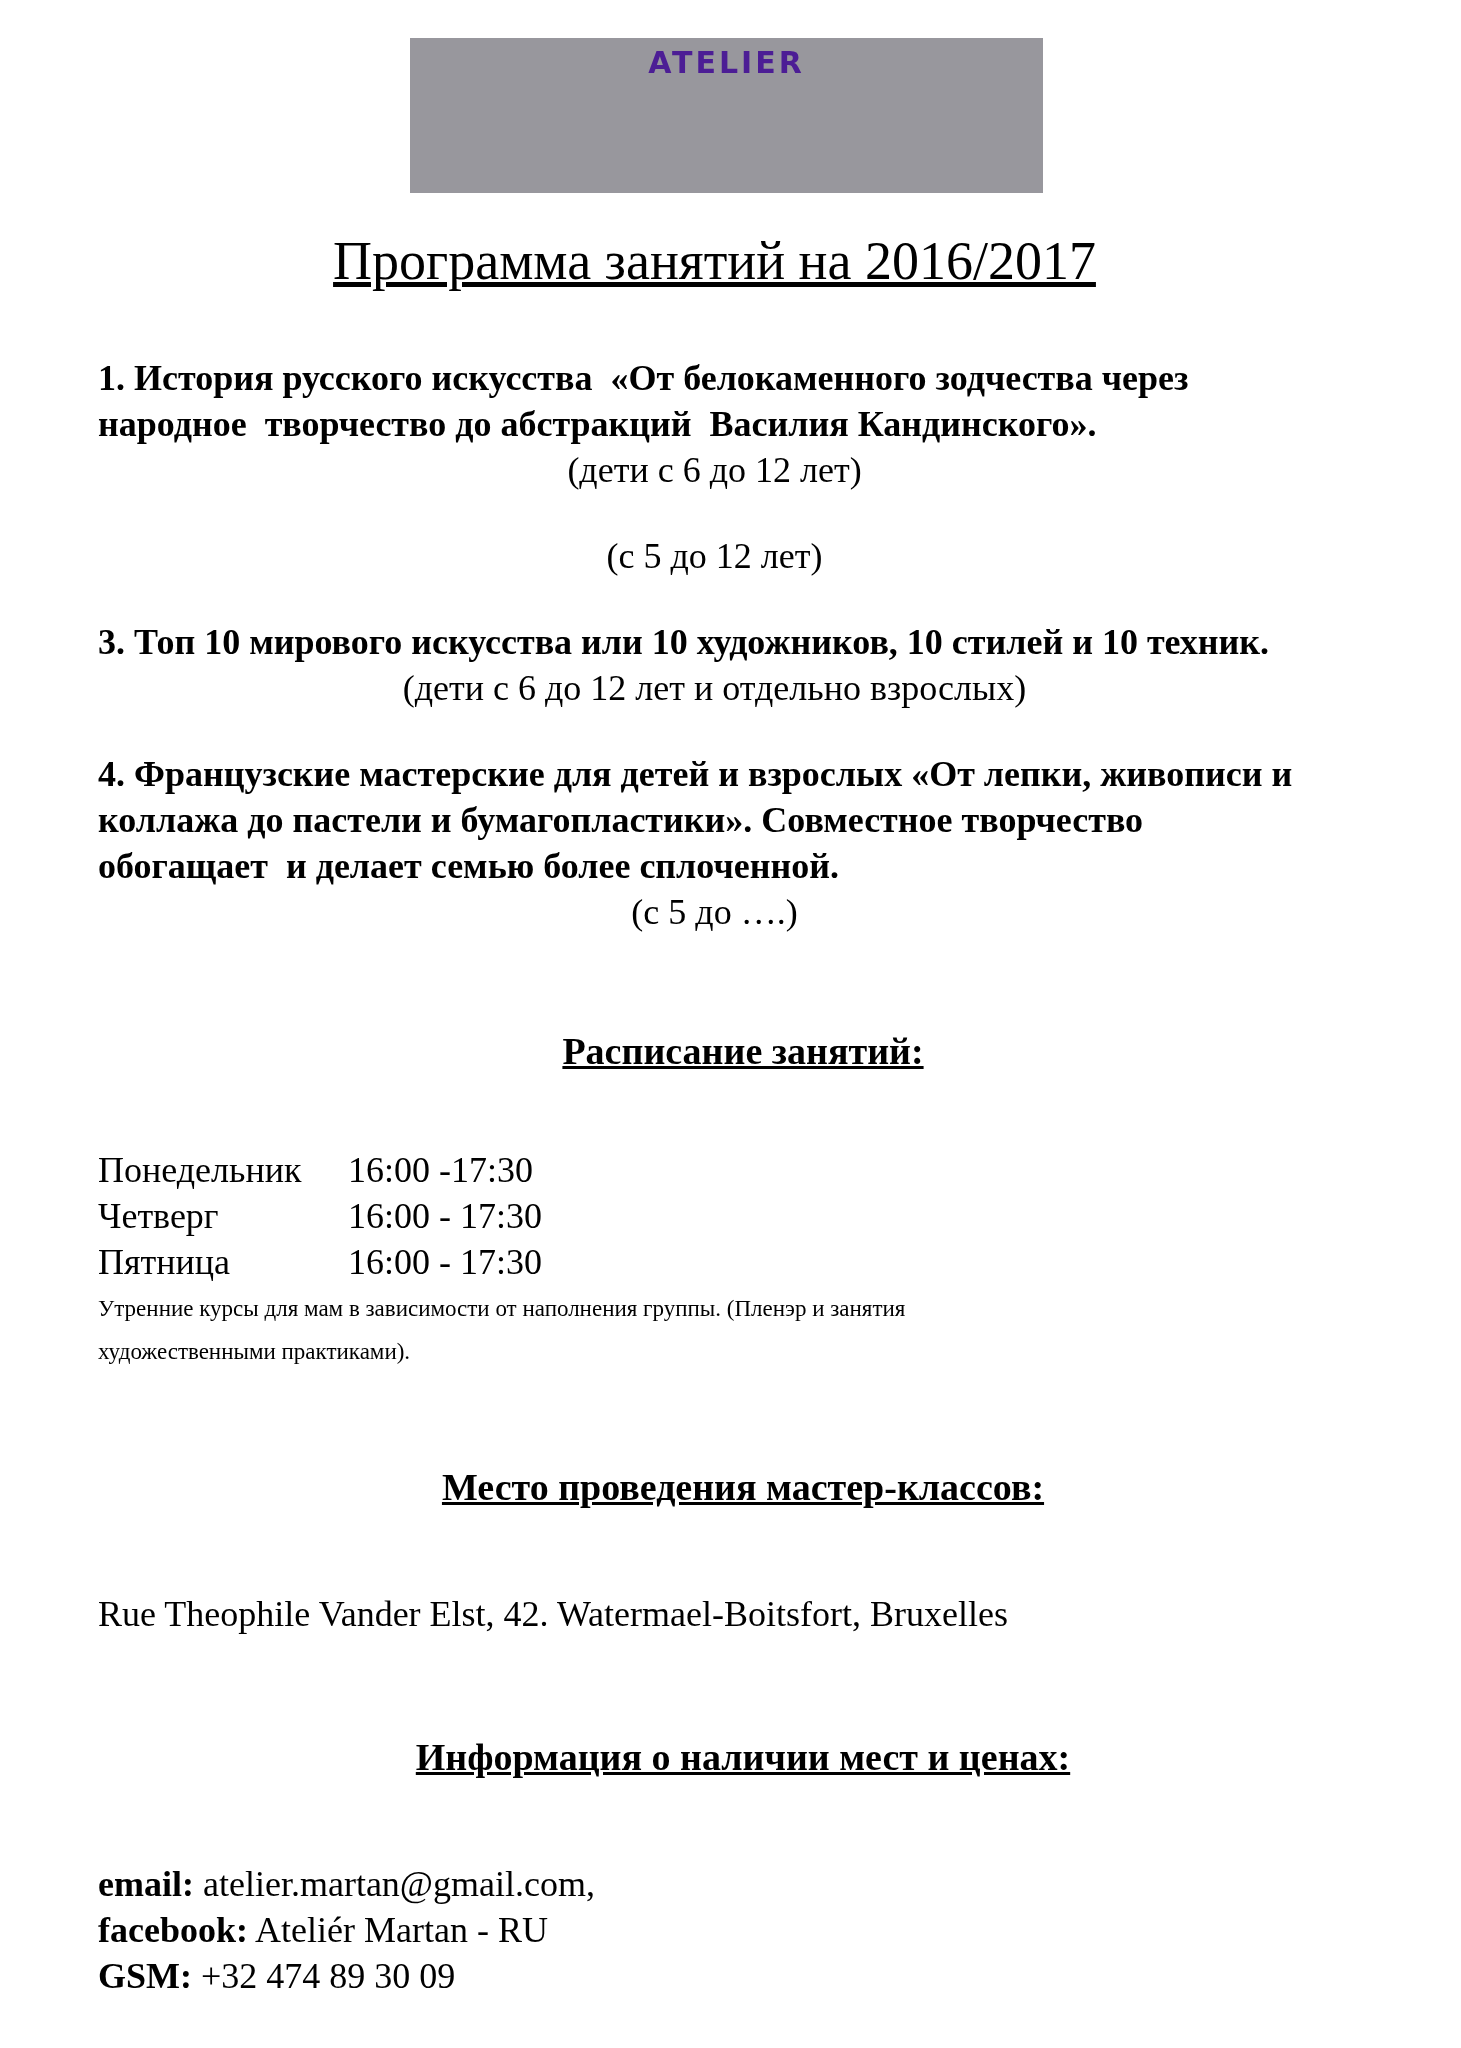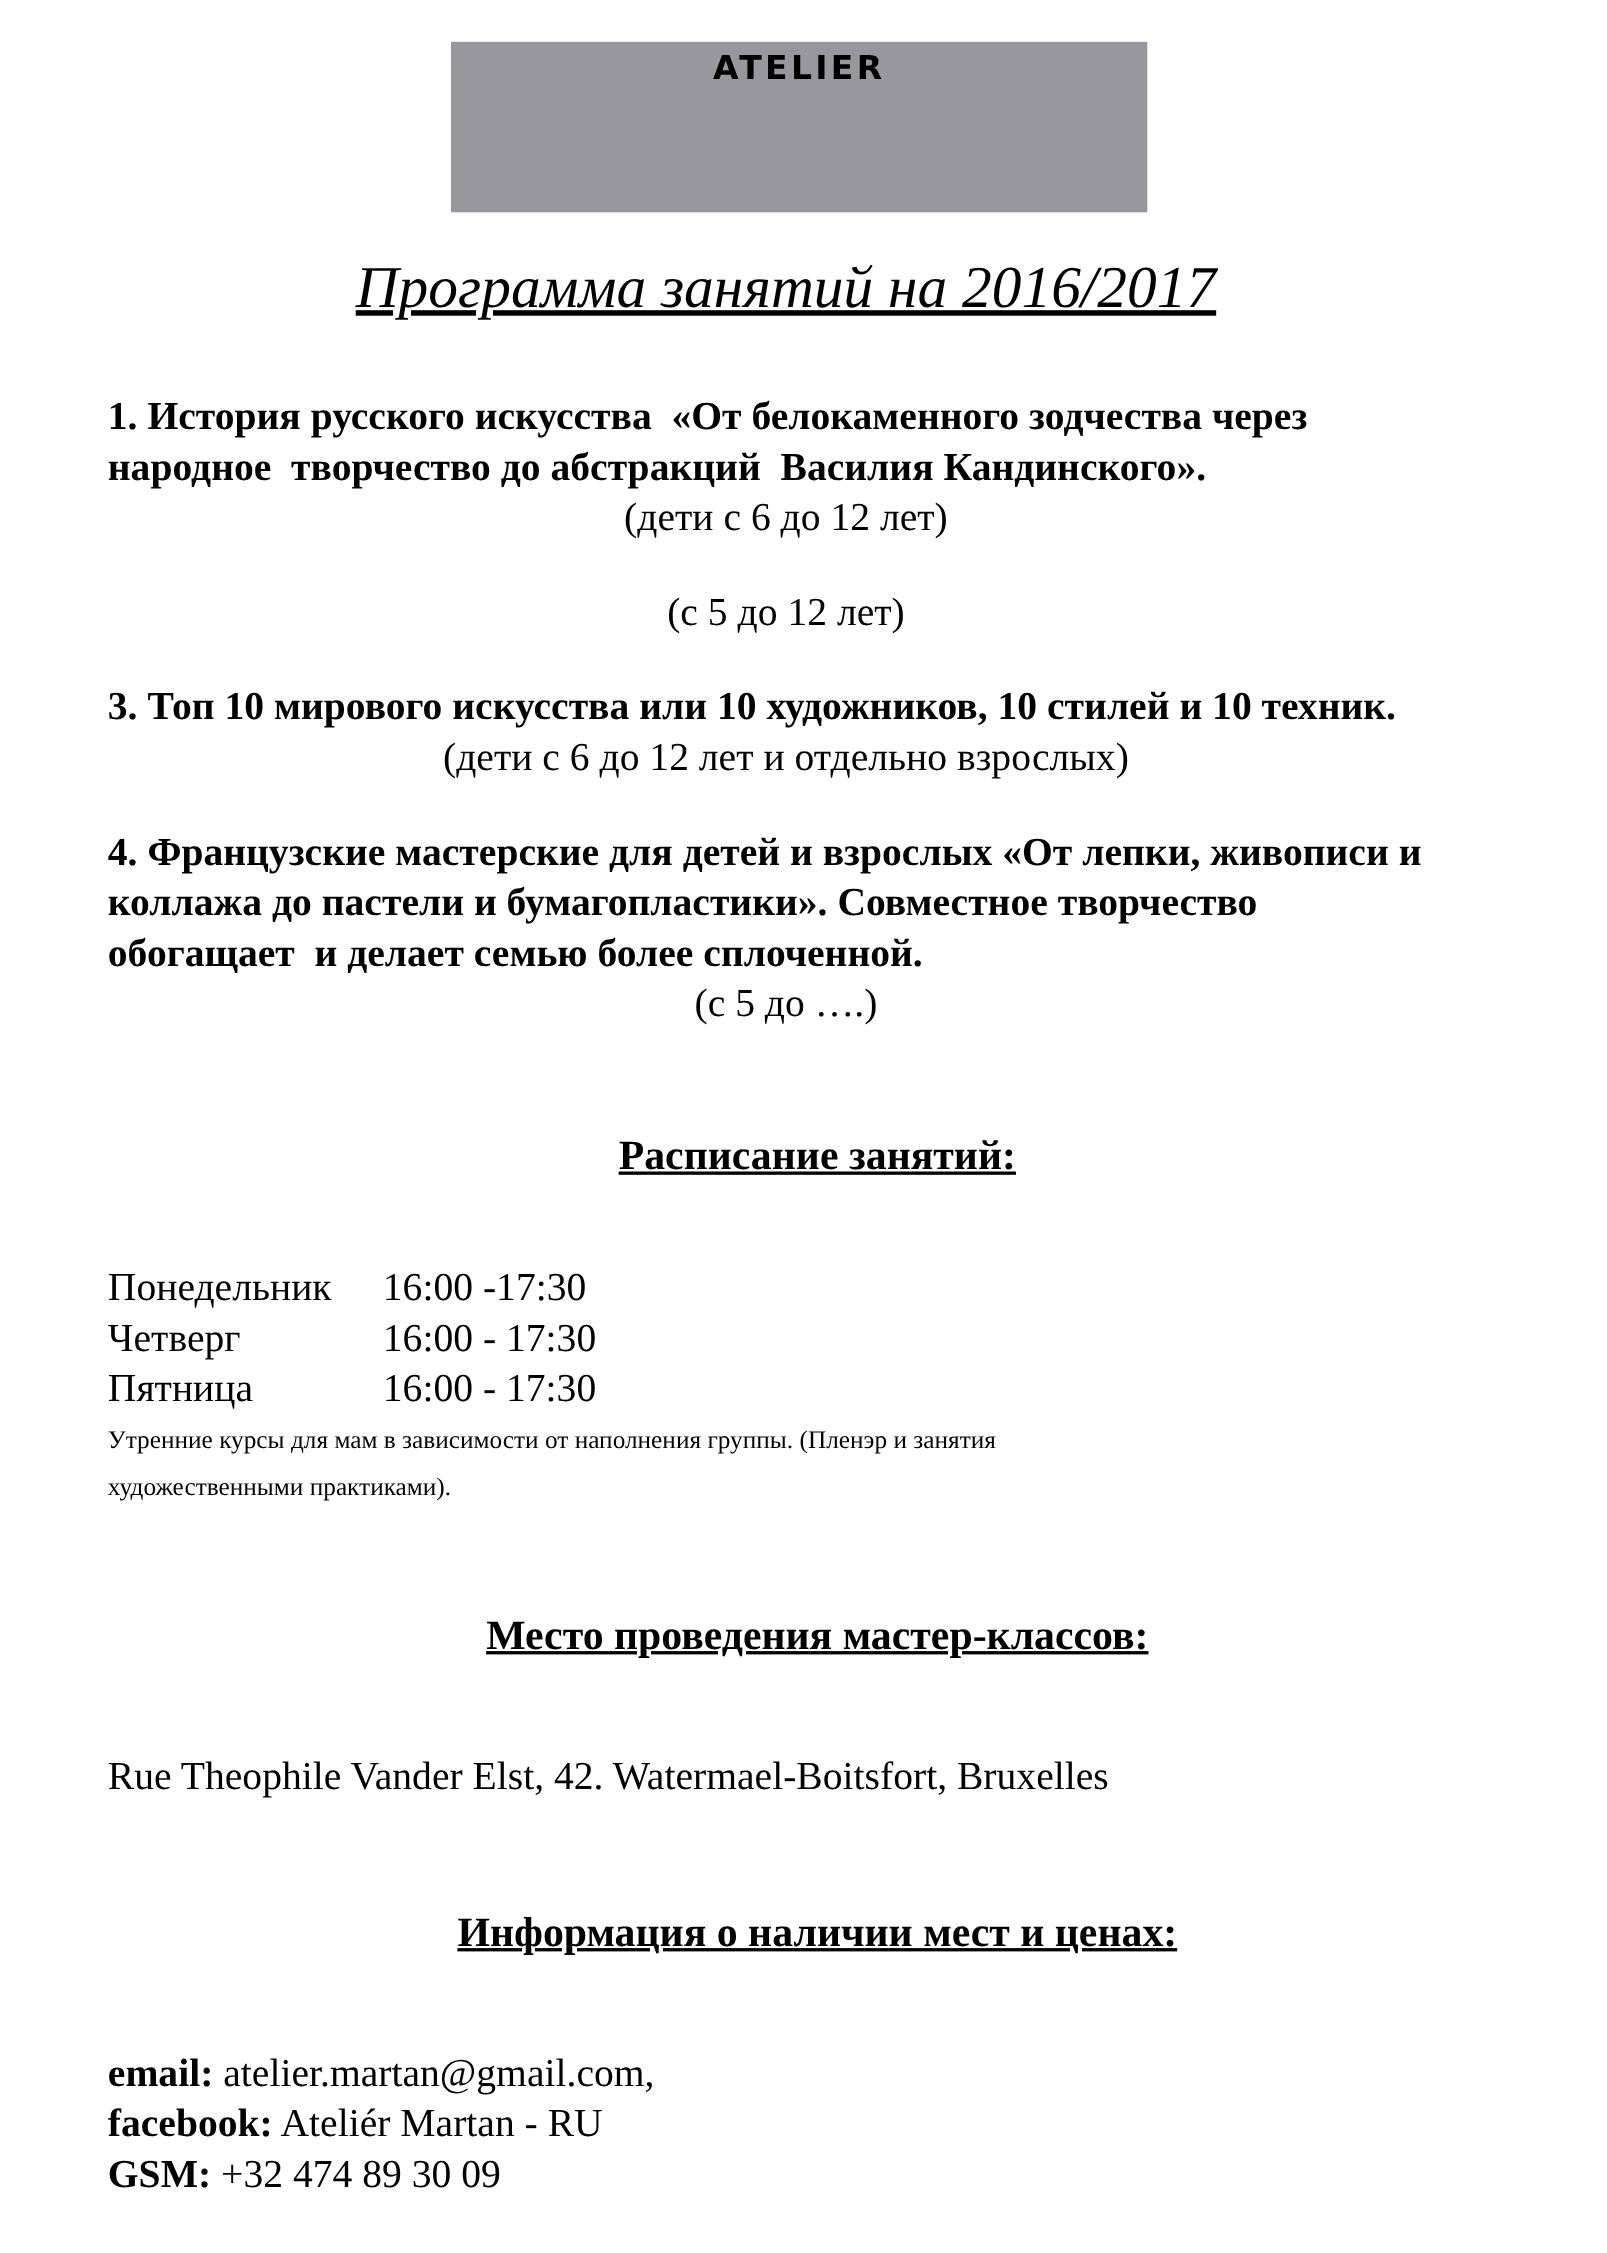--- a/index.html
+++ b/index.html
@@ -18,37 +18,37 @@
     width:633px;height:155px;
     background:#98979d;
     overflow:hidden;
   }
   .logo-atelier{
     position:absolute;top:7px;left:0;right:0;
     text-align:center;
     font-family:"DejaVu Sans", sans-serif;
     font-weight:bold;
     font-size:30px;letter-spacing:3px;
-    color:#000000;
+    color:#4c1d95;
   }
   .logo-word{
     position:absolute;bottom:-26px;left:0;right:0;
     text-align:center;
     font-family:"DejaVu Sans", sans-serif;
     font-weight:bold;
     font-size:136px;line-height:1;letter-spacing:-12px;
     transform:scaleX(0.92);
     transform-origin:50% 100%;
     white-space:pre;
   }
   
   .content{padding-left:98px;padding-right:130px;}
   .line{white-space:pre;}
   
-  .title-wrap{margin-top:36px;text-align:center;font-size:54px;line-height:64px;font-style:italic;}
+  .title-wrap{margin-top:36px;text-align:center;font-size:54px;line-height:64px;}
   .title-wrap span{text-decoration:underline;}
   
   .programs{margin-top:62px;}
   .program{margin-top:40px;}
   .program:first-of-type{margin-top:0;}
   .pline{font-weight:bold;font-size:36px;line-height:46px;white-space:pre;}
   .pnote{font-size:36px;line-height:46px;text-align:center;white-space:pre;}
   
   .sec-heading{
     text-align:center;font-weight:bold;font-size:38px;line-height:48px;white-space:pre;

